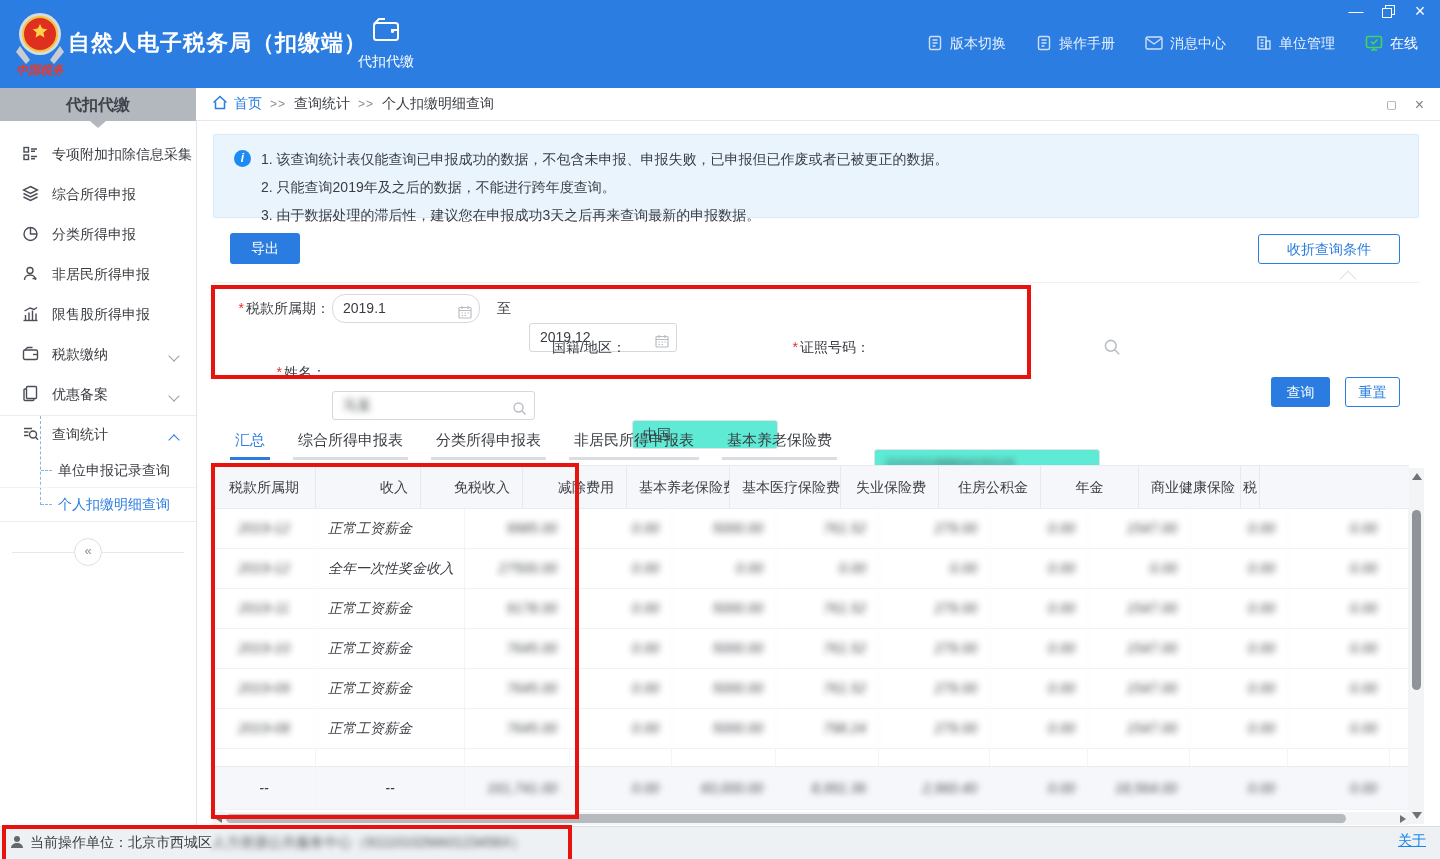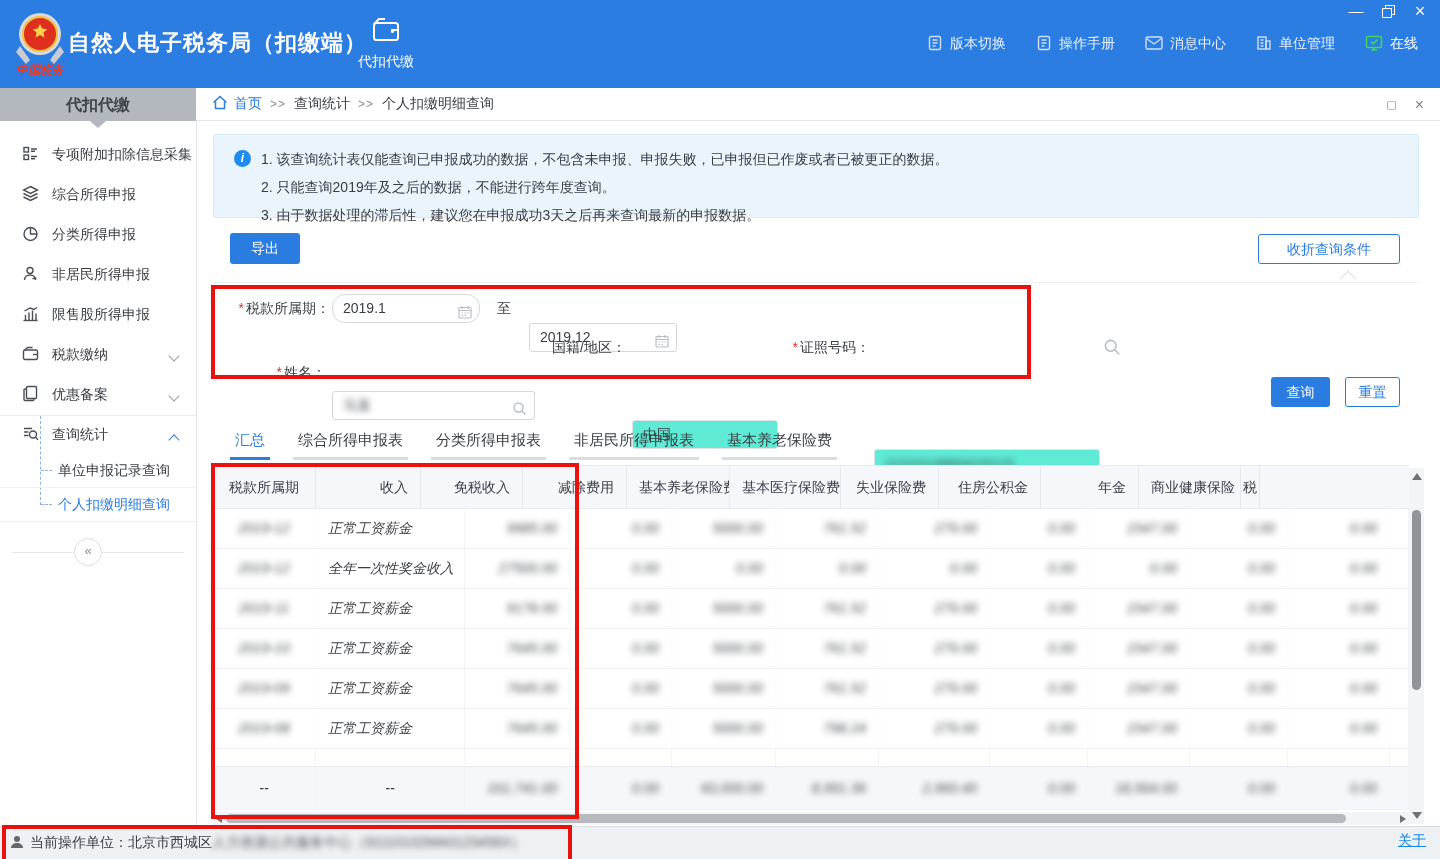--- a/index.html
+++ b/index.html
@@ -371,21 +371,21 @@
   <div class="abs gtable">
     <div class="thead" id="table-head">
         <div class="th" style="width: 103px; text-align: center;">税款所属期</div>
         <div class="th" style="width: 105px; text-align: right;">收入</div>
         <div class="th" style="width: 102px; text-align: right;">免税收入</div>
         <div class="th" style="width: 104px; text-align: right;">减除费用</div>
         <div class="th" style="width: 103px; text-align: right;">基本养老保险费</div>
         <div class="th" style="width: 111px; text-align: right;">基本医疗保险费</div>
         <div class="th" style="width: 98px; text-align: right;">失业保险费</div>
         <div class="th" style="width: 102px; text-align: right;">住房公积金</div>
-        <div class="th" style="width: 98px; text-align: right;">年金</div>
+        <div class="th" style="width: 98px; text-align: center;">年金</div>
         <div class="th" style="width: 102px; text-align: right;">商业健康保险</div>
         <div class="th" style="width: 19px; text-align: left;">税</div>
       </div>
     <div id="table-body">
         <div class="tr data">
           <div class="td mask" style="width: 103px; text-align: center;">2019-12</div>
           <div class="td" style="width: 149px; text-align: left;">正常工资薪金</div>
           <div class="td mask" style="width: 105px; text-align: right;">9985.00</div>
           <div class="td mask" style="width: 102px; text-align: right;">0.00</div>
           <div class="td mask" style="width: 104px; text-align: right;">5000.00</div>

